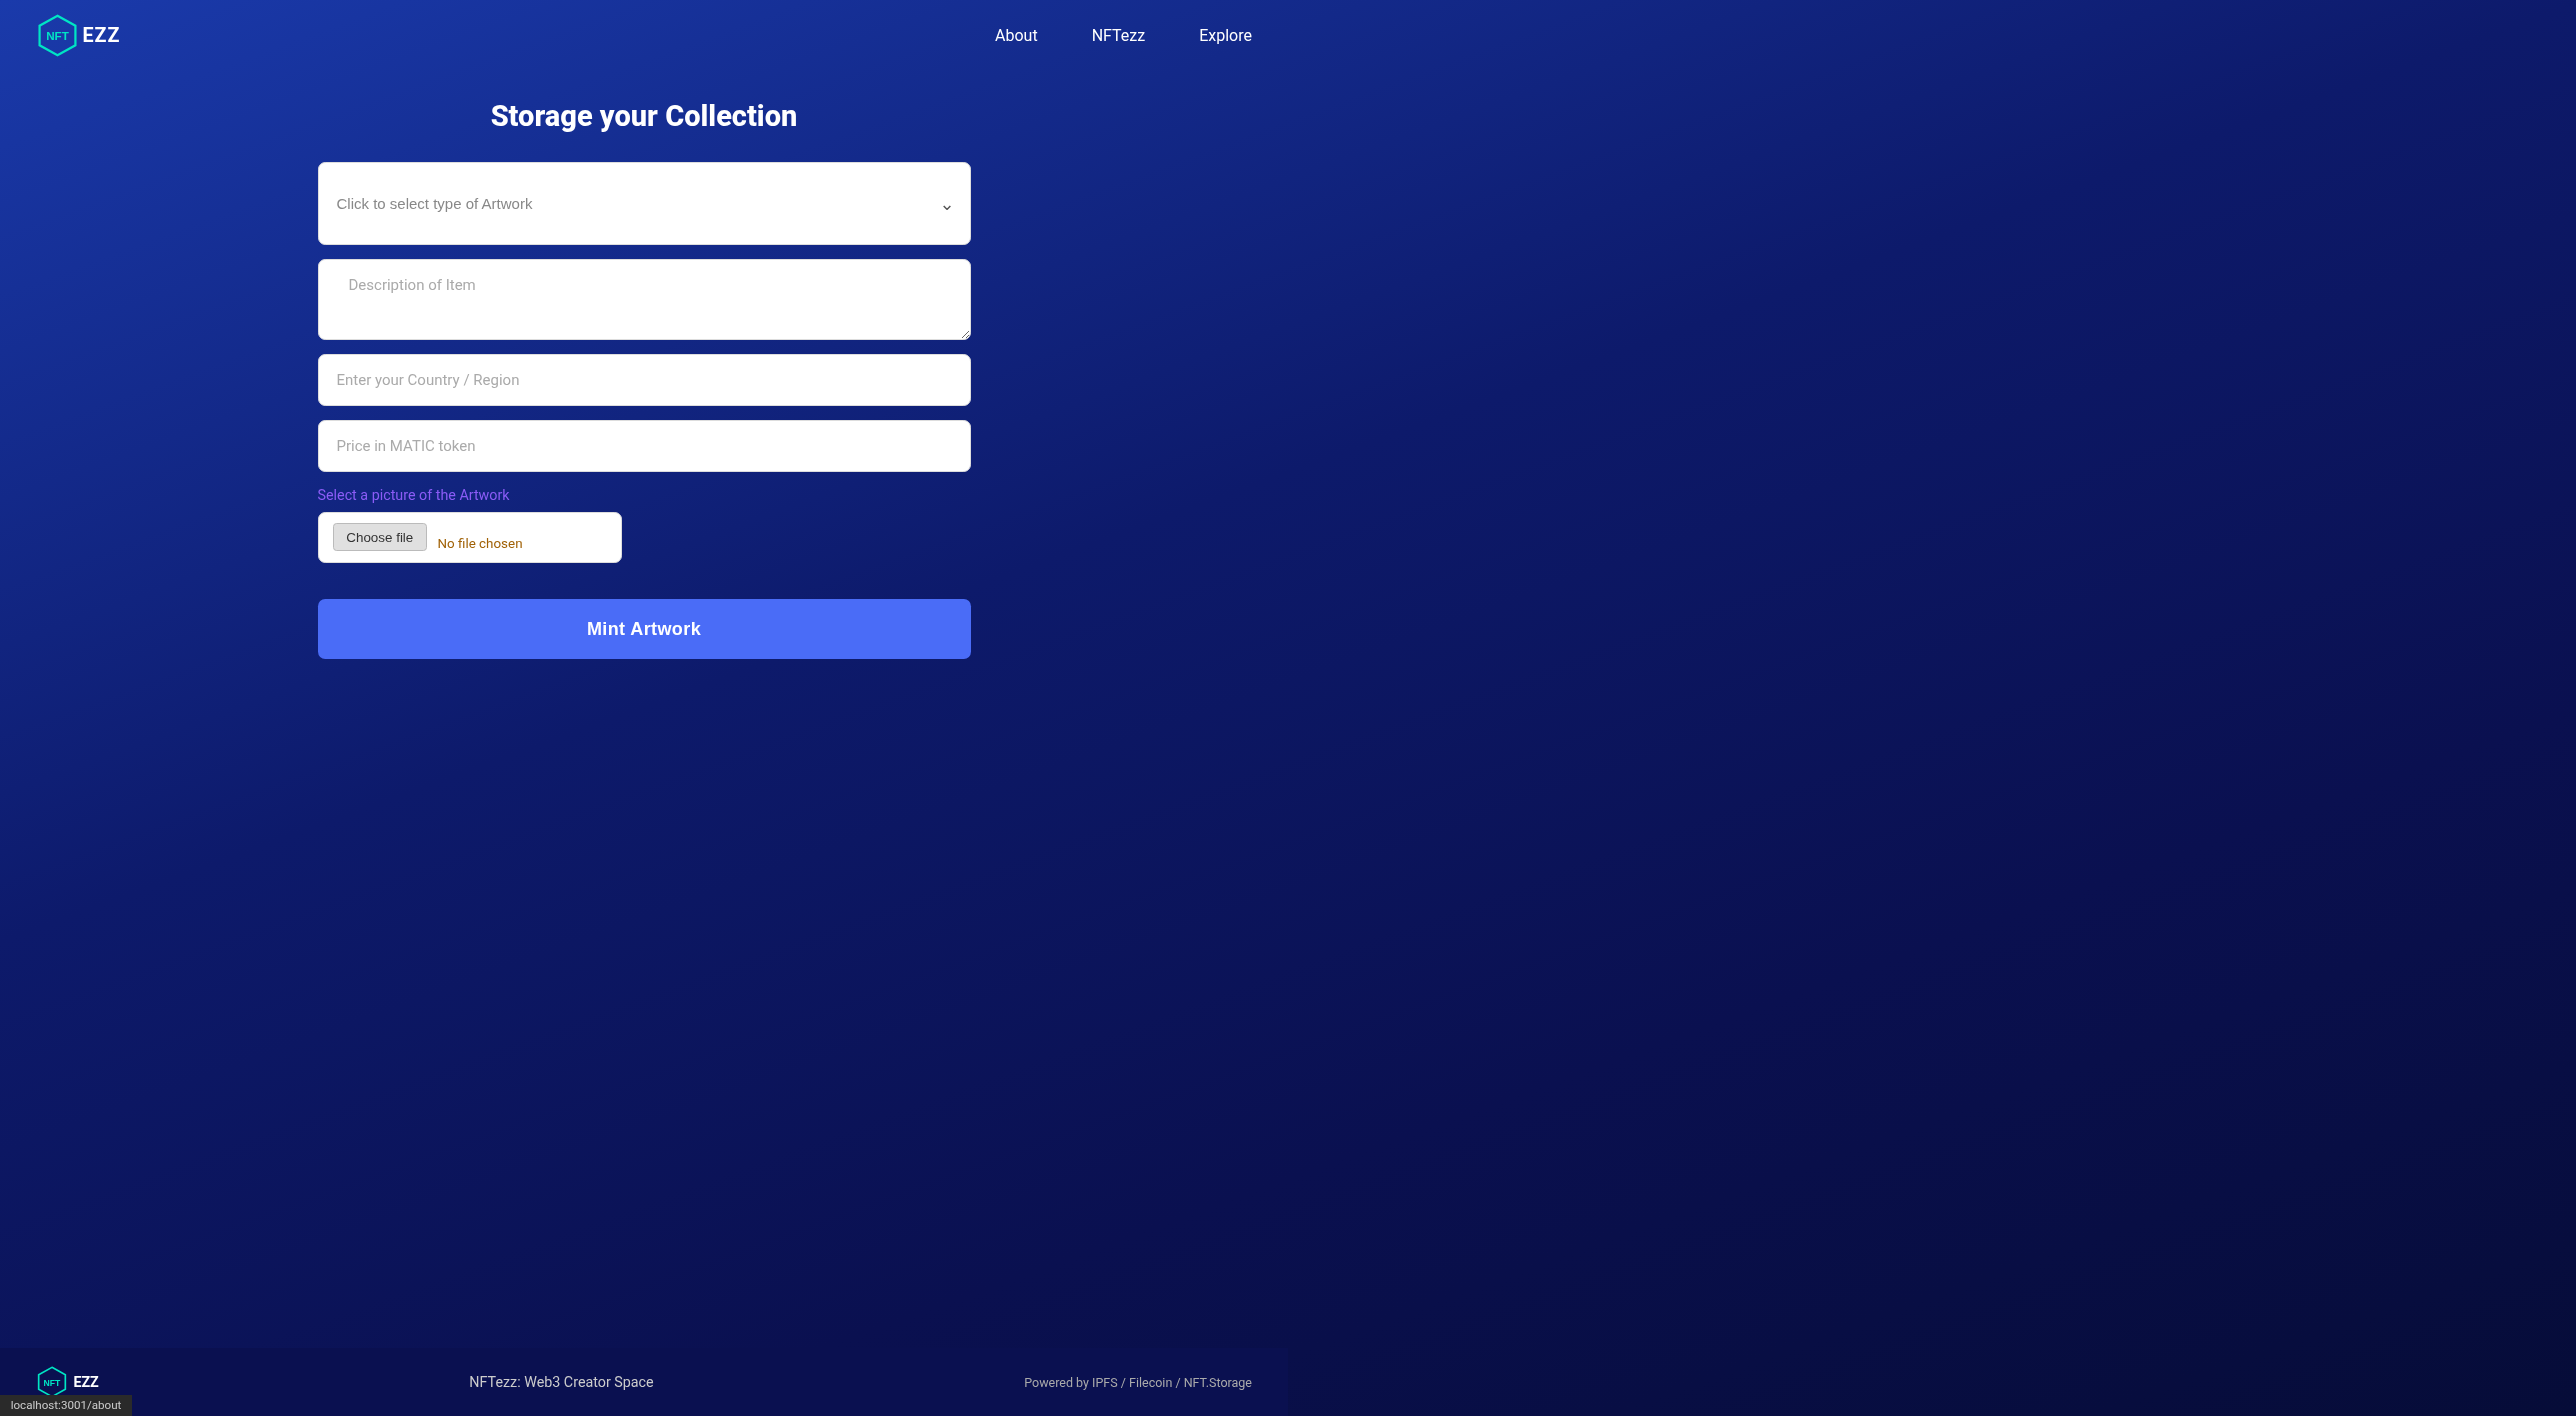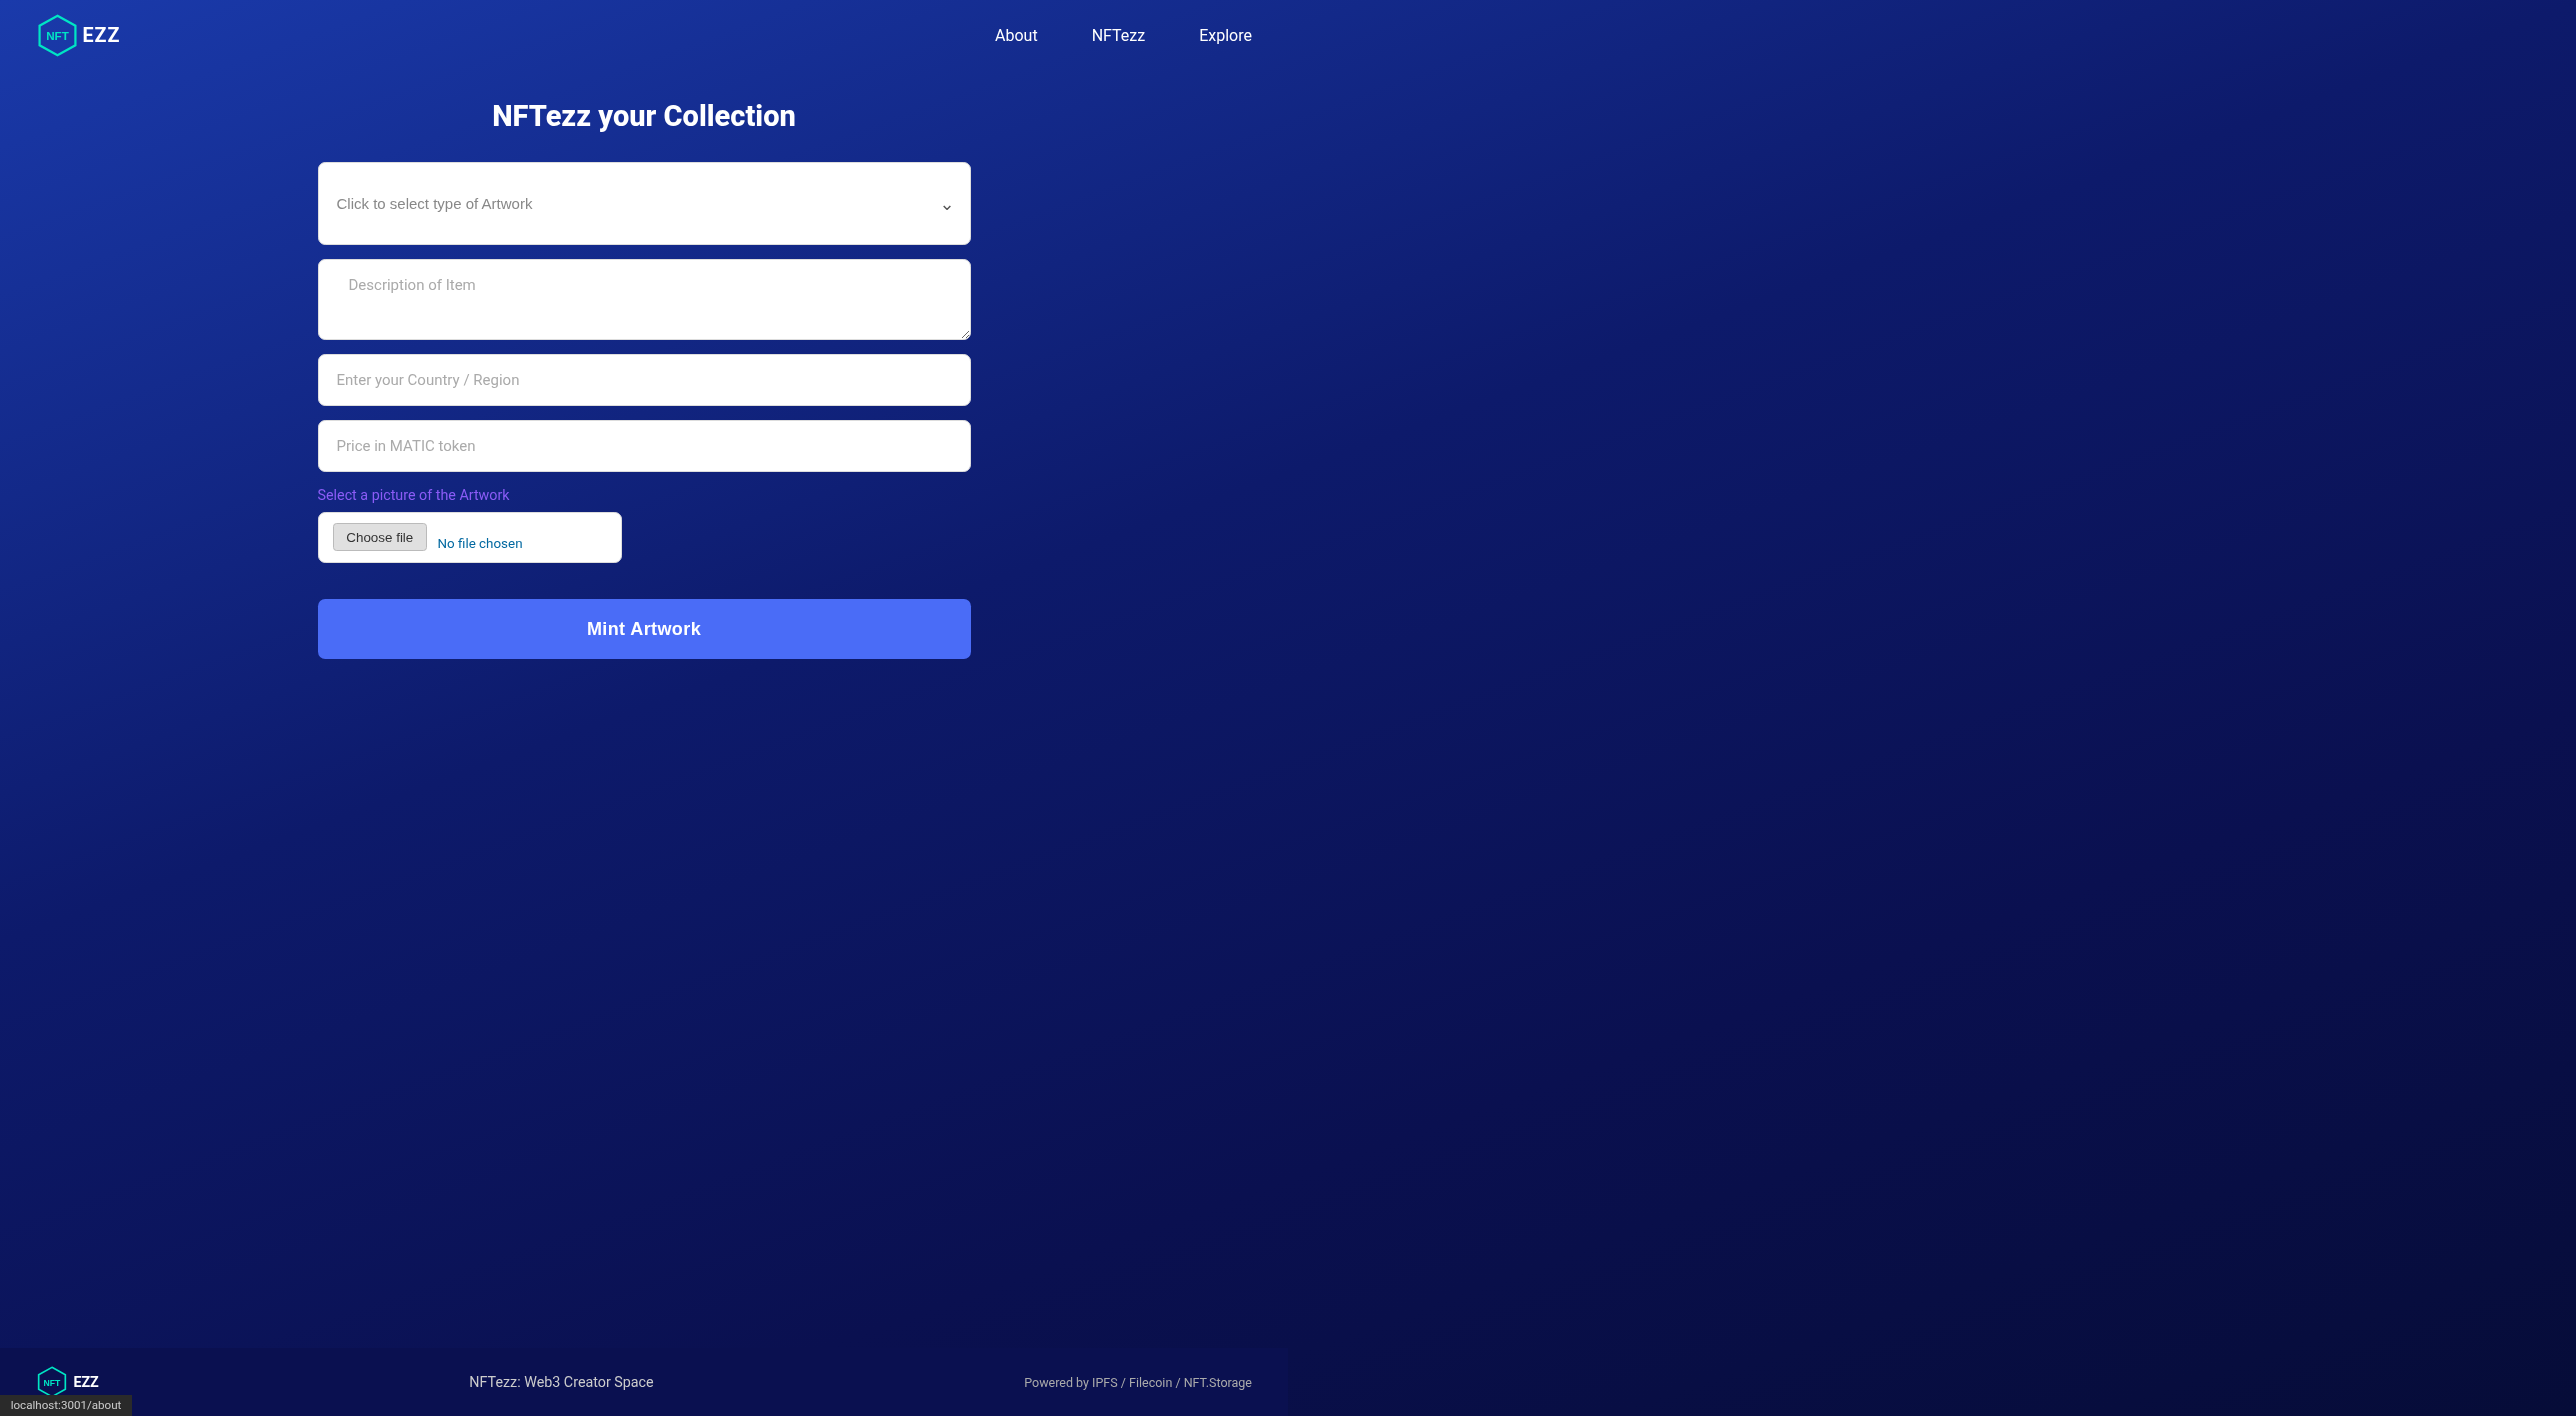--- a/index.html
+++ b/index.html
@@ -194,21 +194,21 @@
       border-radius: 3.6px;
       padding: 5.4px 12.5px;
       font-size: 13.4px;
       color: #333;
       cursor: pointer;
       white-space: nowrap;
     }
 
     .no-file-text {
       font-size: 13.4px;
-      color: #0369a1;
+      color: #a16207;
       margin-left: 10.7px;
     }
 
     
     .mint-button {
       width: 100%;
       max-width: 653px;
       padding: 19.7px;
       background: #4a6cf7;
       color: white;
@@ -280,21 +280,21 @@
     <span class="logo-text">EZZ</span>
   </div>
   <div class="nav-links">
     <a class="nav-link">About</a>
     <a class="nav-link">NFTezz</a>
     <a class="nav-link">Explore</a>
   </div>
 </nav>
 
 <main class="main-content">
-  <h1 class="page-title">NFTezz your Collection</h1>
+  <h1 class="page-title">Storage your Collection</h1>
 
   <div class="form-container">
 
     <div class="select-wrapper">
       <select class="artwork-type-select">
         <option value="" disabled="" selected="">Click to select type of Artwork</option>
         <option value="painting">Painting</option>
         <option value="digital">Digital Art</option>
         <option value="photography">Photography</option>
         <option value="sculpture">Sculpture</option>

